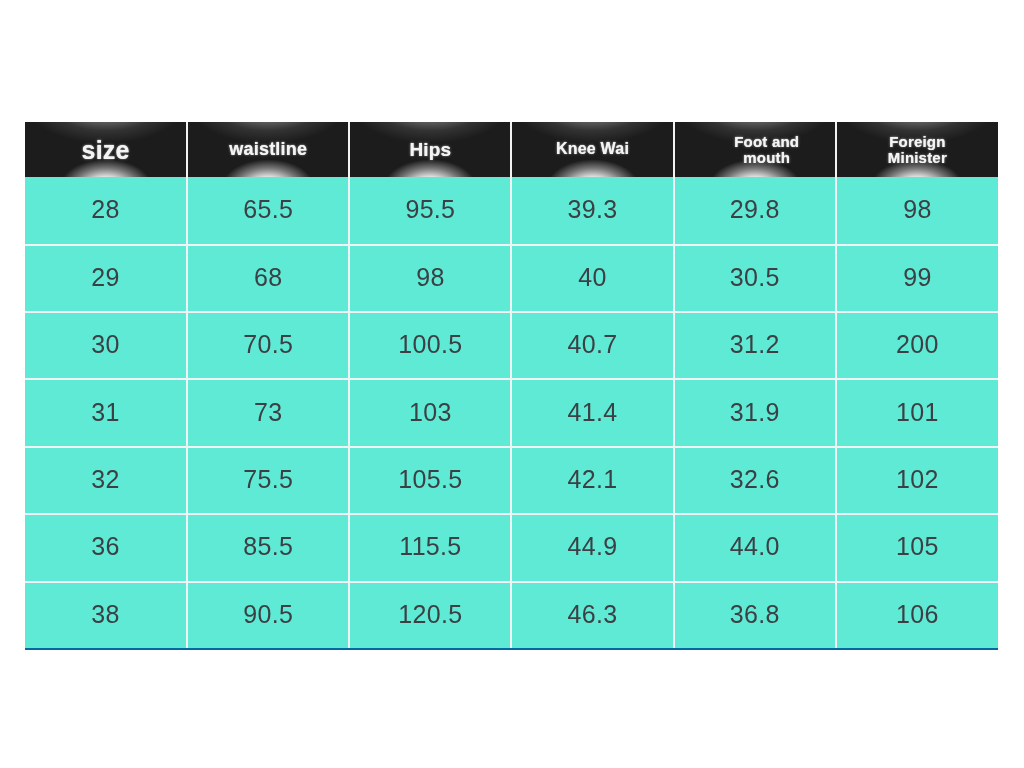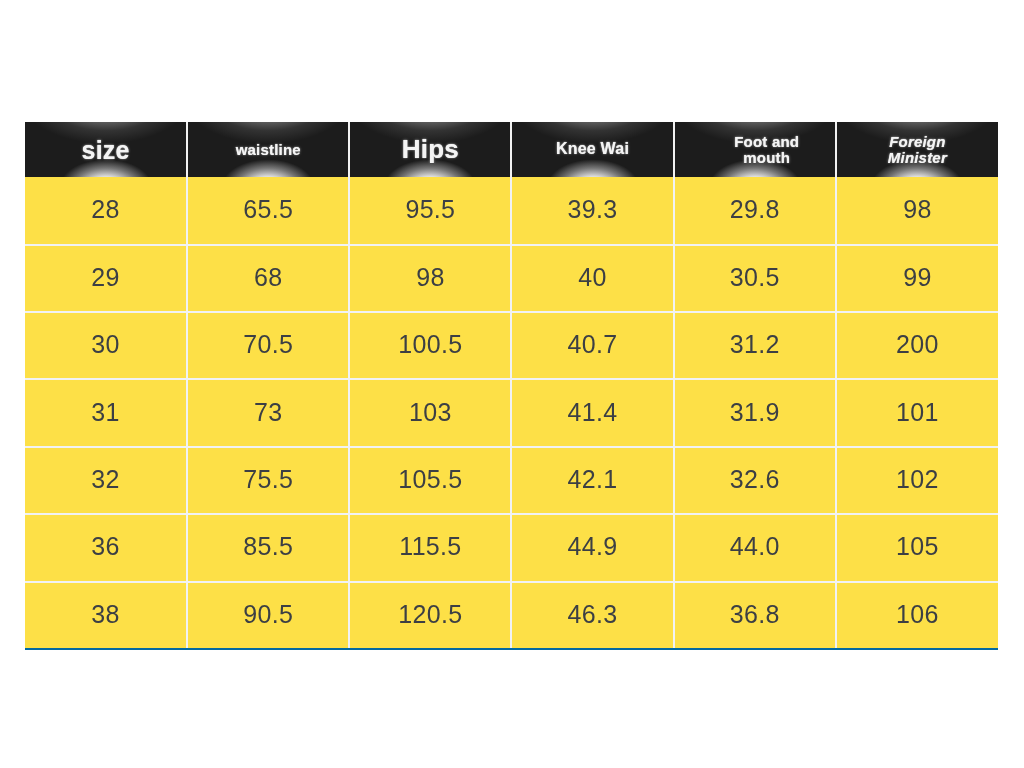--- a/index.html
+++ b/index.html
@@ -42,21 +42,21 @@
     background: #1c1c1c;
     border-left: 2px solid #f2f2f2;
     border-right: 2px solid #f2f2f2;
     padding: 12px;
     position: relative;
     overflow: hidden;
     vertical-align: middle;
     text-align: center;
   }
   .chart-table th:first-child { border-left: none; }
-  .chart-table th:last-child  { border-right: none; font-style: italic; }
+  .chart-table th:last-child  { border-right: none; }
 
   
   .th-glow-top {
     position: absolute;
     left: 50%;
     top: -26px;
     width: 150%;
     height: 56px;
     transform: translateX(-50%);
     background:
@@ -94,31 +94,31 @@
     letter-spacing: 0.2px;
     text-shadow:
       0 0 1px rgba(255,255,255,0.85),
       0 0 3px rgba(255,255,255,0.45),
       0 1px 1px rgba(0,0,0,0.55);
     white-space: pre-line;
   }
 
   
   th[data-col="size"]    .th-label { font-size: 25px; font-weight: 700; }
-  th[data-col="waist"]   .th-label { font-size: 15px; font-weight: 600; }
-  th[data-col="hips"]    .th-label { font-size: 26px; font-weight: 600; }
+  th[data-col="waist"]   .th-label { font-size: 18px; font-weight: 600; }
+  th[data-col="hips"]    .th-label { font-size: 19px; font-weight: 600; }
   th[data-col="knee"]    .th-label { font-size: 16px; font-weight: 600; }
   th[data-col="foot"]    .th-label { font-size: 15px; font-weight: 600; margin-left: 24px; }
   th[data-col="foreign"] .th-label { font-size: 15px; font-weight: 600; }
 
   
   .chart-table tbody tr { height: 53px; }
 
   .chart-table td {
-    background: #fde047;
+    background: #5eead4;
     border-top: 2px solid #f1f2f3;
     border-left: 2px solid #f1f2f3;
     border-right: 2px solid #f1f2f3;
     padding: 0 0 2px 0;
     text-align: center;
     vertical-align: middle;
     color: #3c3f44;
     font-size: 25px;
     font-weight: 400;
     letter-spacing: 0.3px;

